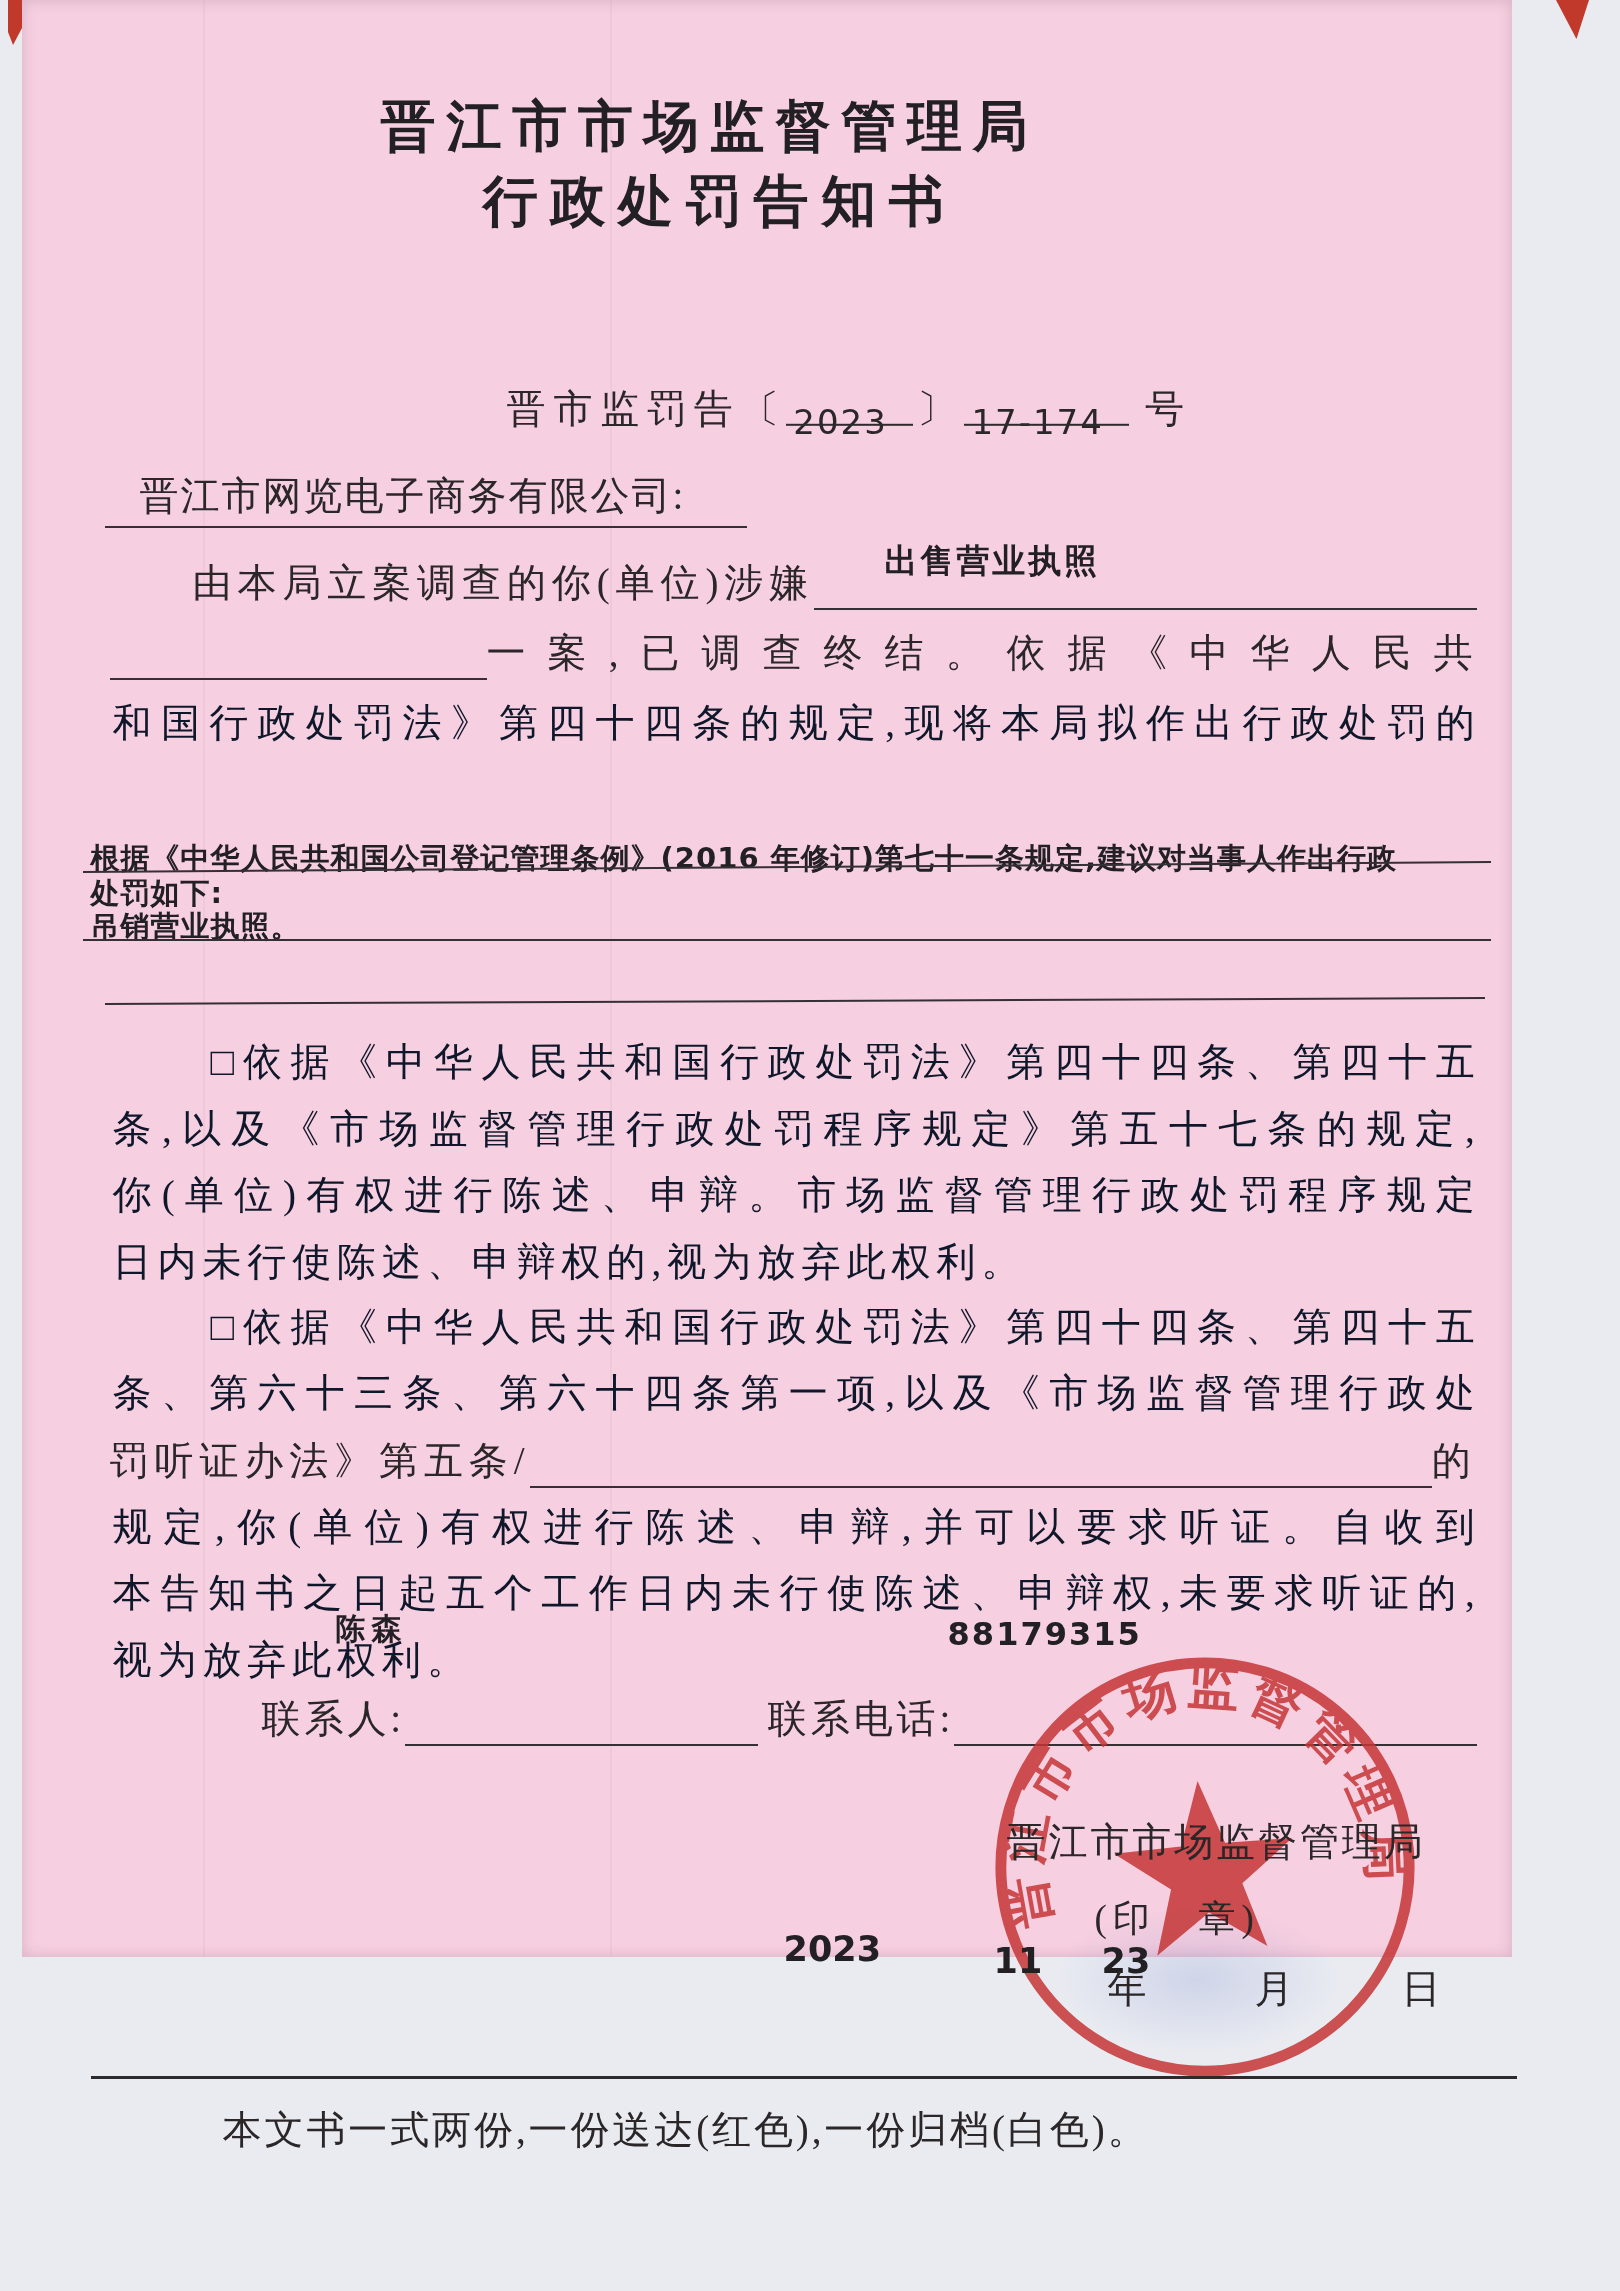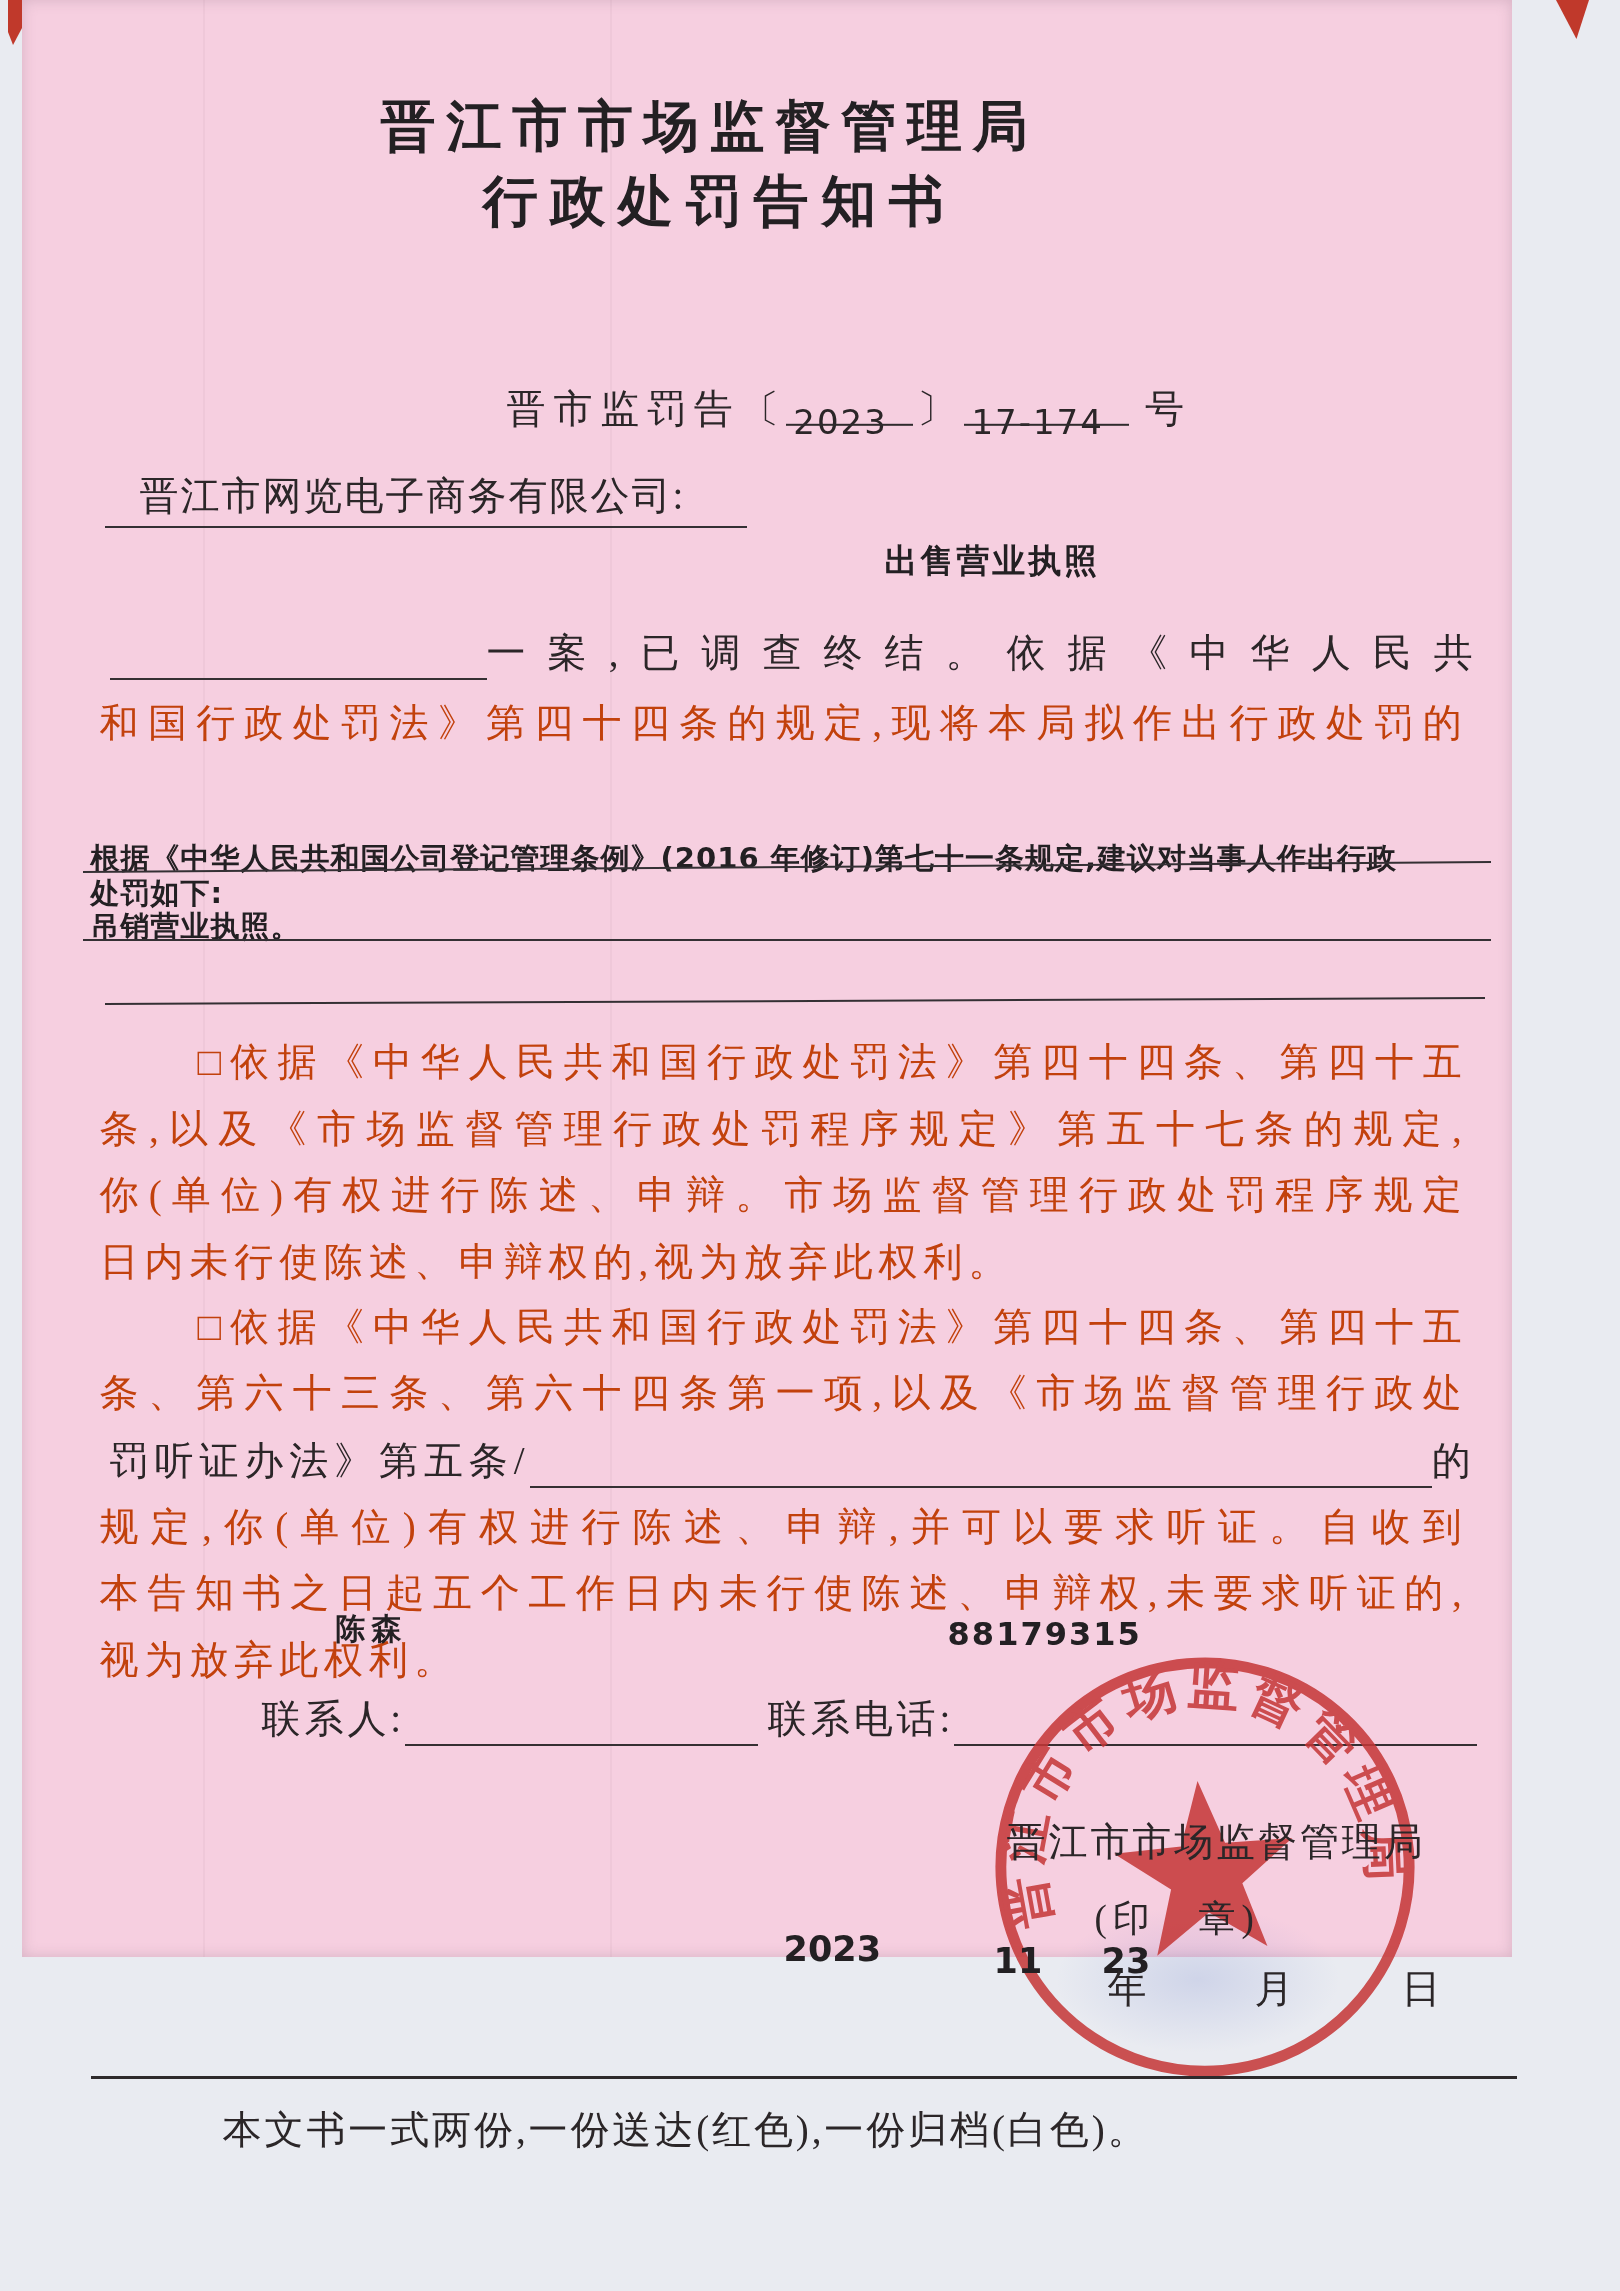--- a/index.html
+++ b/index.html
@@ -22,22 +22,22 @@
   .t2{left:-47px;top:165px;font-size:55px;letter-spacing:12.7px;}
   
   .docno{position:absolute;left:485px;top:382px;font-size:39px;letter-spacing:7.8px;white-space:nowrap;}
   .num{
     display:inline-block;position:relative;transform:translateY(11.8px);
     font-family:"DejaVu Sans","Liberation Sans",sans-serif;font-size:34px;letter-spacing:2px;
   }
   .num::after{content:"";position:absolute;left:-7.8px;right:-25.5px;top:54%;border-top:2.9px solid #2f2b2d;}
   
   .jline{
-    position:absolute;left:78px;width:1367px;font-size:39px;letter-spacing:4.9px;
-    text-align:justify;text-align-last:justify;color:#c2410c;
+    position:absolute;left:91px;width:1367px;font-size:39px;letter-spacing:4.9px;
+    text-align:justify;text-align-last:justify;color:#0f172a;
   }
   .ind{text-indent:98px;}
   .nj{text-align:left;text-align-last:auto;letter-spacing:5.9px;}
   .fline{position:absolute;left:88px;width:1367px;display:flex;align-items:flex-end;height:55px;font-size:39px;}
   .fline .txt{white-space:nowrap;letter-spacing:5.9px;}
   .grow{flex:1;}
   .bl{border-bottom:2.9px solid #353033;}
   .jgrow{display:block;flex:1;text-align:justify;text-align-last:justify;letter-spacing:3.9px;}
   
   .typed{
@@ -71,20 +71,24 @@
   <div class="t1">晋江市市场监督管理局</div>
   <div class="t2">行政处罚告知书</div>
 
   <div class="docno">
     <span>晋市监罚告〔</span><span class="num" style="margin-left:5.9px">2023</span><span style="margin-left:29px">〕</span><span class="num" style="margin-left:7.8px">17-174</span><span style="margin-left:41px">号</span>
   </div>
 
   <div class="abs" style="left:118px;top:469px;font-size:39px;letter-spacing:2px">晋江市网览电子商务有限公司:</div>
   <div class="rule" style="left:83px;top:526px;width:642px"></div>
 
+  <div class="fline" style="top:555px">
+    <span class="txt" style="margin-left:83px">由本局立案调查的你(单位)涉嫌</span>
+    <span class="grow bl"></span>
+  </div>
   <div class="typed" style="left:863px;top:539px;font-size:33px;letter-spacing:2.9px">出售营业执照</div>
 
   <div class="fline" style="top:625px">
     <span class="bl" style="width:377px"></span>
     <span class="jgrow">一案,已调查终结。依据《中华人民共</span>
   </div>
   <div class="jline" style="top:696px">和国行政处罚法》第四十四条的规定,现将本局拟作出行政处罚的</div>
 
   <div class="typed" style="left:69px;top:839px;font-size:29px;letter-spacing:1px">根据《中华人民共和国公司登记管理条例》(2016 年修订)第七十一条规定,建议对当事人作出行政</div>
   <div class="rule" style="left:61px;top:866px;width:1408px;transform:rotate(-0.4deg)"></div>

